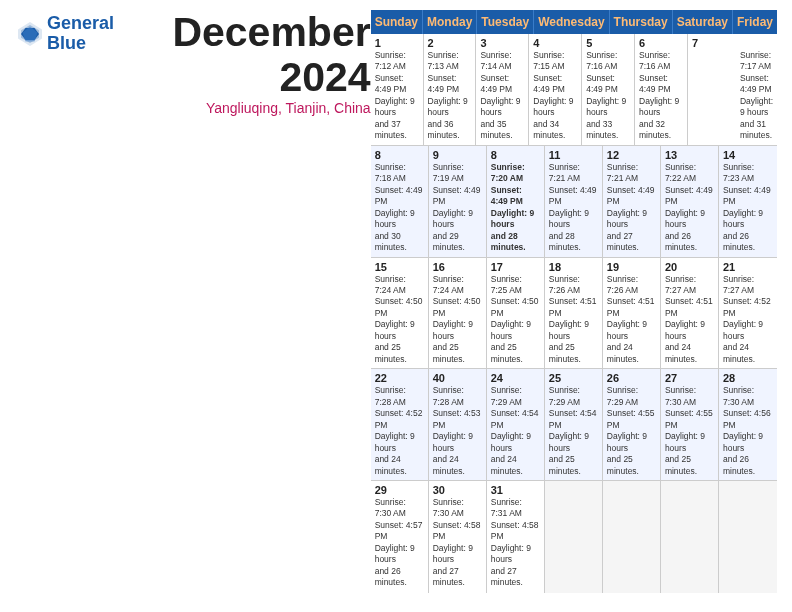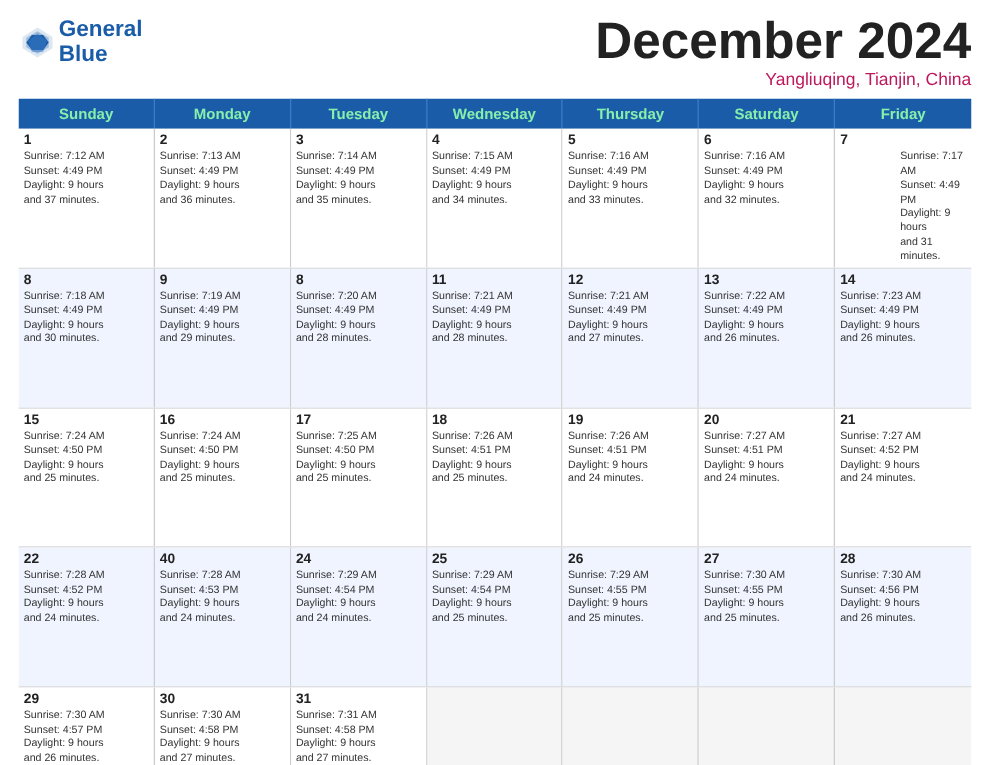--- a/index.html
+++ b/index.html
@@ -8,21 +8,21 @@
       background: #fff;
       width: 792px;
       height: 612px;
       overflow: hidden;
     }
     .page {
       width: 792px;
       height: 612px;
       padding: 10px 15px;
       display: flex;
-      flex-direction: column;
+      flex-direction: row;
     }
     .header {
       display: flex;
       justify-content: space-between;
       align-items: flex-start;
       margin-bottom: 8px;
     }
     .logo {
       display: flex;
       align-items: center;
@@ -57,21 +57,21 @@
       flex: 1;
       display: flex;
       flex-direction: column;
     }
     .cal-header {
       display: grid;
       grid-template-columns: repeat(7, 1fr);
       background: #1a5ca8;
     }
     .cal-header-cell {
-      color: #86efac;
+      color: #fdba74;
       font-size: 12px;
       font-weight: bold;
       padding: 5px 4px;
       text-align: center;
       border-right: 1px solid #3a7cc8;
     }
     .cal-header-cell:last-child { border-right: none; }
     .cal-body {
       flex: 1;
       display: grid;
@@ -202,21 +202,21 @@
           </div>
           <div class="cal-cell alt-row">
             <span class="day-num">9</span>
             <div class="cell-text" style="white-space: pre-line;">Sunrise: 7:19 AM
 Sunset: 4:49 PM
 Daylight: 9 hours
 and 29 minutes.</div>
           </div>
           <div class="cal-cell alt-row">
             <span class="day-num">8</span>
-            <div class="cell-text" style="white-space: pre-line;">Sunrise: 7:20 AM
+            <div class="cell-text" style="white-space: pre-line; font-weight: bold;">Sunrise: 7:20 AM
 Sunset: 4:49 PM
 Daylight: 9 hours
 and 28 minutes.</div>
           </div>
           <div class="cal-cell alt-row">
             <span class="day-num">11</span>
             <div class="cell-text" style="white-space: pre-line;">Sunrise: 7:21 AM
 Sunset: 4:49 PM
 Daylight: 9 hours
 and 28 minutes.</div>

